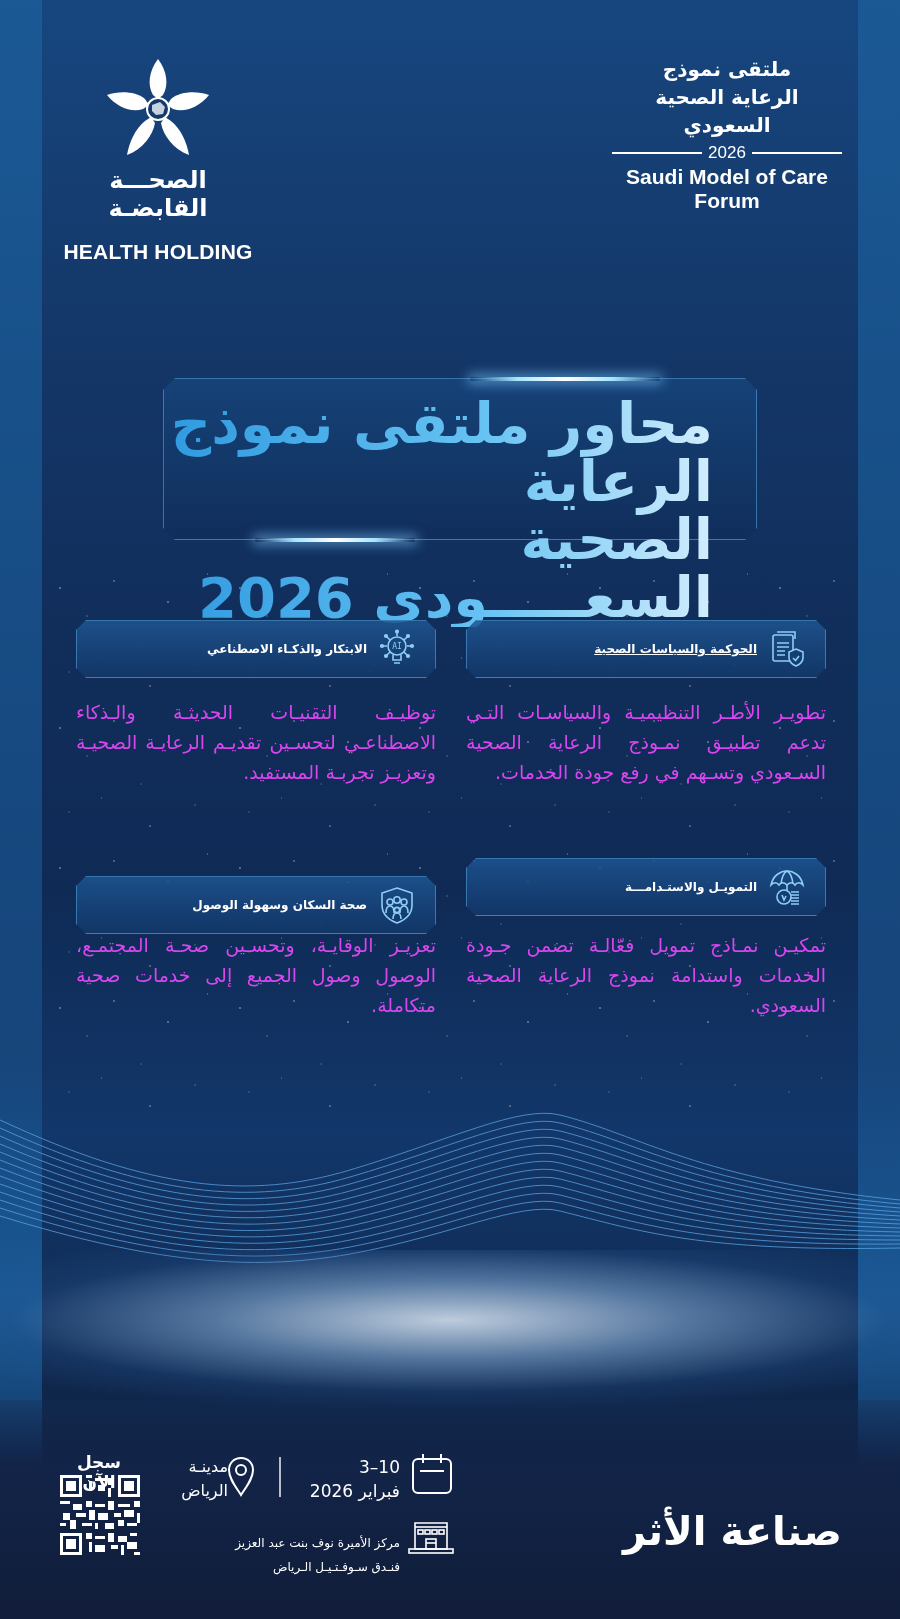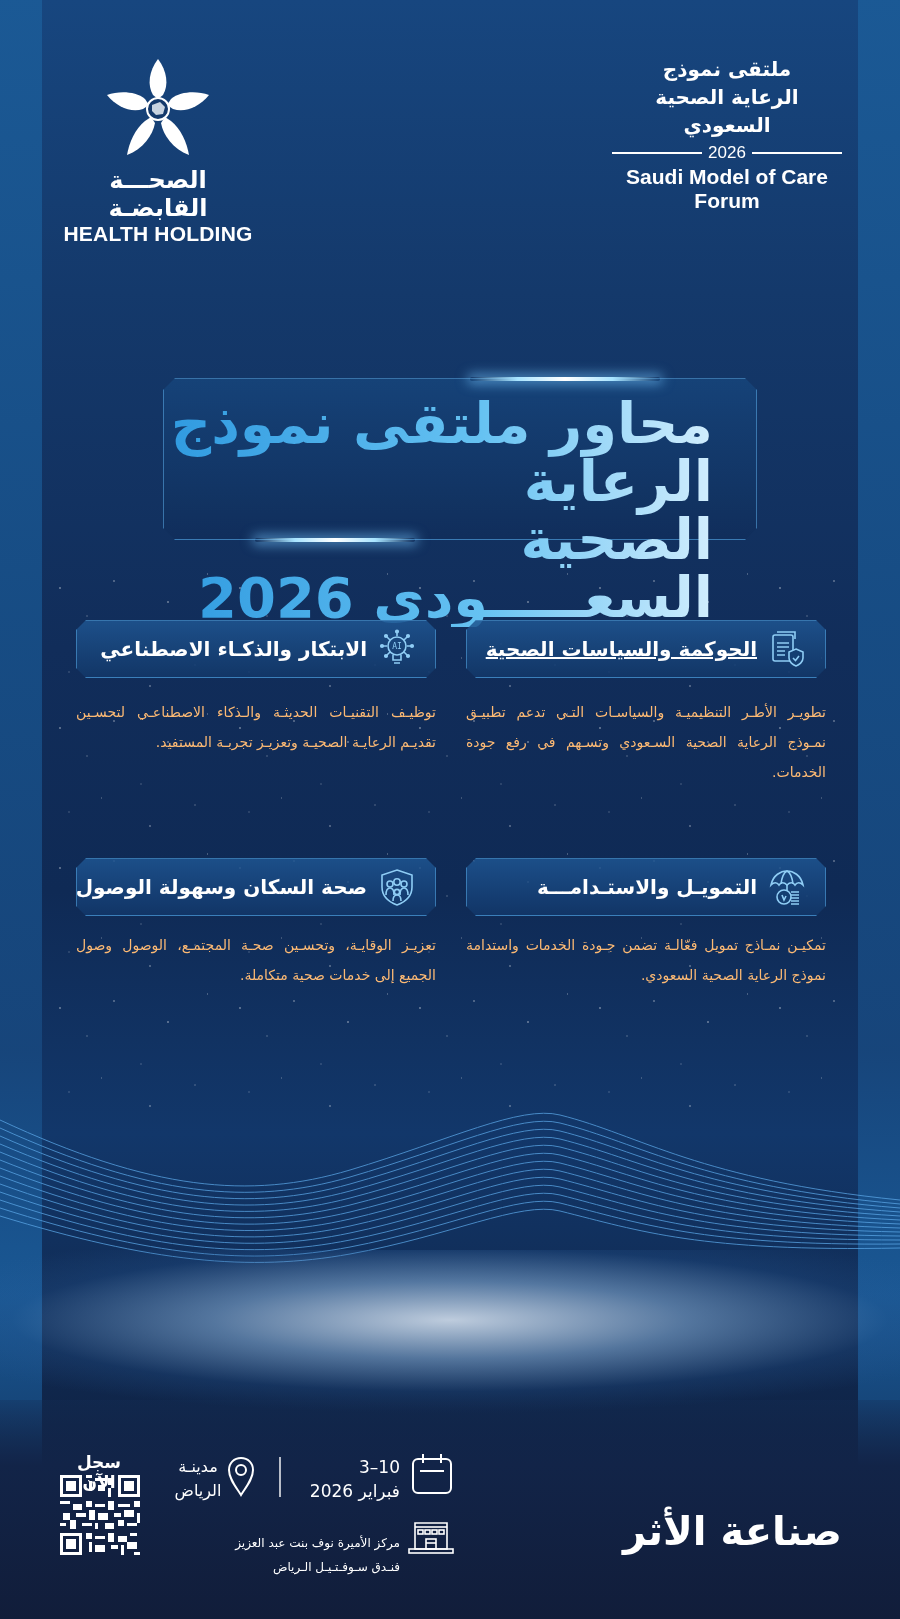--- a/index.html
+++ b/index.html
@@ -46,21 +46,21 @@
     background: linear-gradient(180deg, rgba(20,45,85,0.3) 0%, #122448 30%, #111d3a 100%);
   }
   .waves { position: absolute; left: 0; top: 1100px; width: 900px; height: 200px; }
 
   
   .logo-block {
     position: absolute; left: 58px; top: 55px; width: 200px; text-align: center;
   }
   .logo-star { width: 110px; height: 105px; margin: 0 auto; display: block; }
   .logo-ar { font-size: 24px; font-weight: bold; margin-top: 6px; letter-spacing: 1px; direction: rtl; }
-  .logo-en { font-family: "Liberation Sans", sans-serif; font-size: 21px; font-weight: bold; margin-top: 0; letter-spacing: 0.2px; }
+  .logo-en { font-family: "Liberation Sans", sans-serif; font-size: 21px; font-weight: bold; margin-top: 18px; letter-spacing: 0.2px; }
 
   .forum-block {
     position: absolute; right: 58px; top: 55px; width: 230px; text-align: center;
   }
   .forum-ar-1, .forum-ar-2 { font-size: 20px; font-weight: bold; direction: rtl; line-height: 28px; }
   .forum-year-row { display: flex; align-items: center; gap: 6px; margin: 4px 0 2px; }
   .forum-year-row .line { flex: 1; height: 2px; background: #ffffff; }
   .forum-year { font-size: 17px; font-family: "Liberation Sans", sans-serif; }
   .forum-en { font-family: "Liberation Sans", sans-serif; font-size: 21px; font-weight: bold; line-height: 24px; }
 
@@ -88,30 +88,30 @@
 
   
   .topic-head {
     position: absolute; height: 58px;
     background: linear-gradient(180deg, rgba(30,85,145,0.85), rgba(18,55,105,0.85));
     border: 1.5px solid rgba(80,160,220,0.6);
     clip-path: polygon(10px 0, calc(100% - 10px) 0, 100% 10px, 100% calc(100% - 10px), calc(100% - 10px) 100%, 10px 100%, 0 calc(100% - 10px), 0 10px);
     display: flex; flex-direction: row-reverse; align-items: center; padding: 0 18px; gap: 10px;
   }
   .topic-head .t-icon { width: 40px; height: 40px; flex: none; }
-  .topic-head .t-title { font-size: 20px; font-weight: bold; direction: rtl; white-space: nowrap; }
+  .topic-head .t-title { font-size: 12px; font-weight: bold; direction: rtl; white-space: nowrap; }
   .topic-desc {
     position: absolute; direction: rtl; text-align: justify; text-align-last: right;
-    font-size: 14px; line-height: 30px; color: #fdba74;
+    font-size: 19px; line-height: 30px; color: #d946ef;
   }
 
   
   .qr-label { position: absolute; left: 58px; top: 1452px; width: 82px; text-align: center; font-size: 17px; font-weight: bold; direction: rtl; }
   .qr { position: absolute; left: 60px; top: 1475px; width: 80px; height: 80px; }
-  .loc-text { position: absolute; left: 168px; top: 1455px; width: 60px; direction: rtl; text-align: center; font-size: 16px; line-height: 24px; }
+  .loc-text { position: absolute; left: 168px; top: 1455px; width: 60px; direction: rtl; text-align: right; font-size: 16px; line-height: 24px; }
   .loc-icon { position: absolute; left: 226px; top: 1455px; width: 30px; height: 42px; }
   .divider { position: absolute; left: 279px; top: 1457px; width: 1.5px; height: 40px; background: rgba(255,255,255,0.7); }
   .date-text { position: absolute; left: 300px; top: 1455px; width: 100px; direction: rtl; text-align: right; font-size: 17px; line-height: 24px; }
   .cal-icon { position: absolute; left: 410px; top: 1452px; width: 44px; height: 44px; }
   .venue-text { position: absolute; left: 168px; top: 1519px; width: 232px; direction: rtl; text-align: right; font-size: 12px; line-height: 24px; margin-top: 12px; }
   .bldg-icon { position: absolute; left: 406px; top: 1519px; width: 50px; height: 36px; }
   .slogan { position: absolute; right: 58px; top: 1508px; font-size: 40px; font-weight: bold; direction: rtl; }
 </style>
 </head>
 <body>
@@ -223,21 +223,21 @@
     <path d="M14 17 C15 9 18 5 20 4 C22 5 25 9 26 17"></path>
     <line x1="20" y1="18" x2="20" y2="24"></line>
     <circle cx="17" cy="30" r="7" fill="#143f72"></circle>
     <path d="M24 25 H32 M24 28 H32 M24 31 H32 M24 34 H32 M24 37 H32"></path>
     <path d="M15 28 L17 33 L19 29"></path>
   </svg>
   <span class="t-title">التمويـل والاستـدامـــة</span>
 </div>
 <div class="topic-desc" style="left:466px; top:930px; width:360px;">تمكيـن نمـاذج تمويل فعّالـة تضمن جـودة الخدمات واستدامة نموذج الرعاية الصحية السعودي.</div>
 
-<div class="topic-head" style="left:76px; top:858px; width:360px;">
+<div class="topic-head" style="left:76px; top:876px; width:360px;">
   <svg class="t-icon" viewBox="0 0 40 40" fill="none" stroke="#8fcdf5" stroke-width="1.6">
     <path d="M20 3 L35 8 V20 C35 29 28 35 20 38 C12 35 5 29 5 20 V8 Z"></path>
     <circle cx="13" cy="17" r="3"></circle>
       <circle cx="27" cy="17" r="3"></circle>
       <circle cx="20" cy="15" r="3.2"></circle>
     <path d="M9 28 C9 23 11 21 13 21 C15 21 17 23 17 28"></path>
     <path d="M23 28 C23 23 25 21 27 21 C29 21 31 23 31 28"></path>
     <circle cx="20" cy="25" r="2.6"></circle>
     <path d="M16 34 C16 30 18 28 20 28 C22 28 24 30 24 34"></path>
   </svg>

